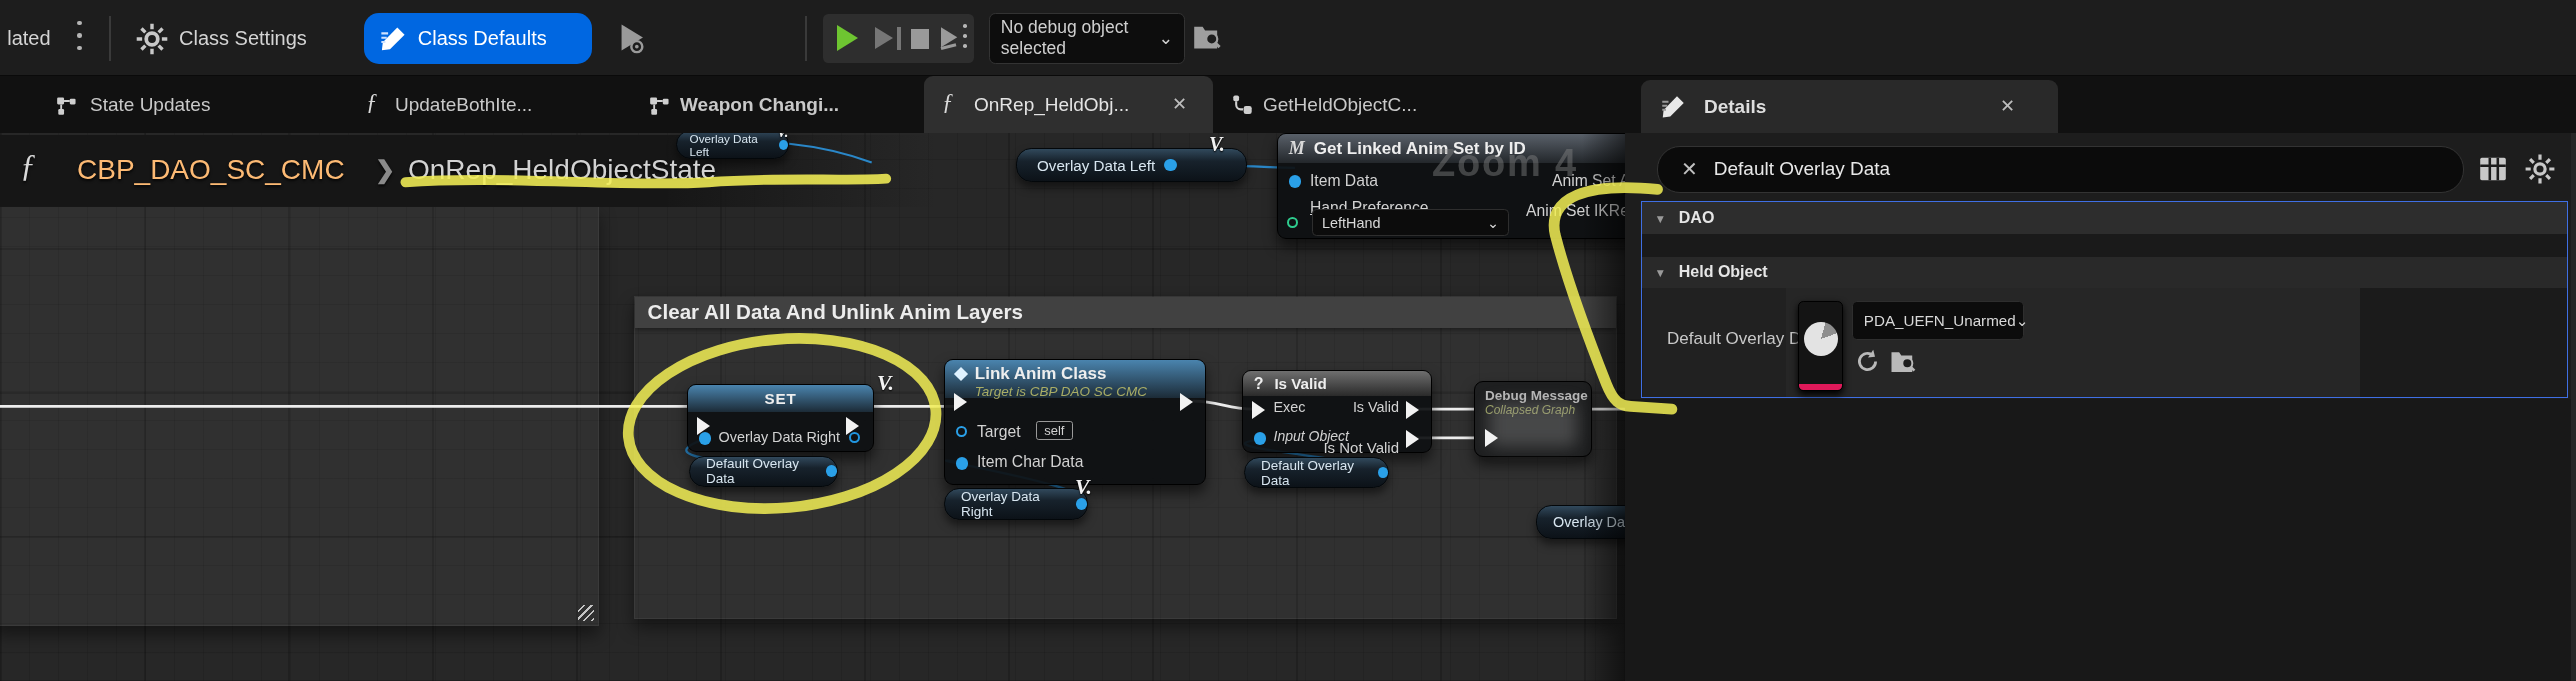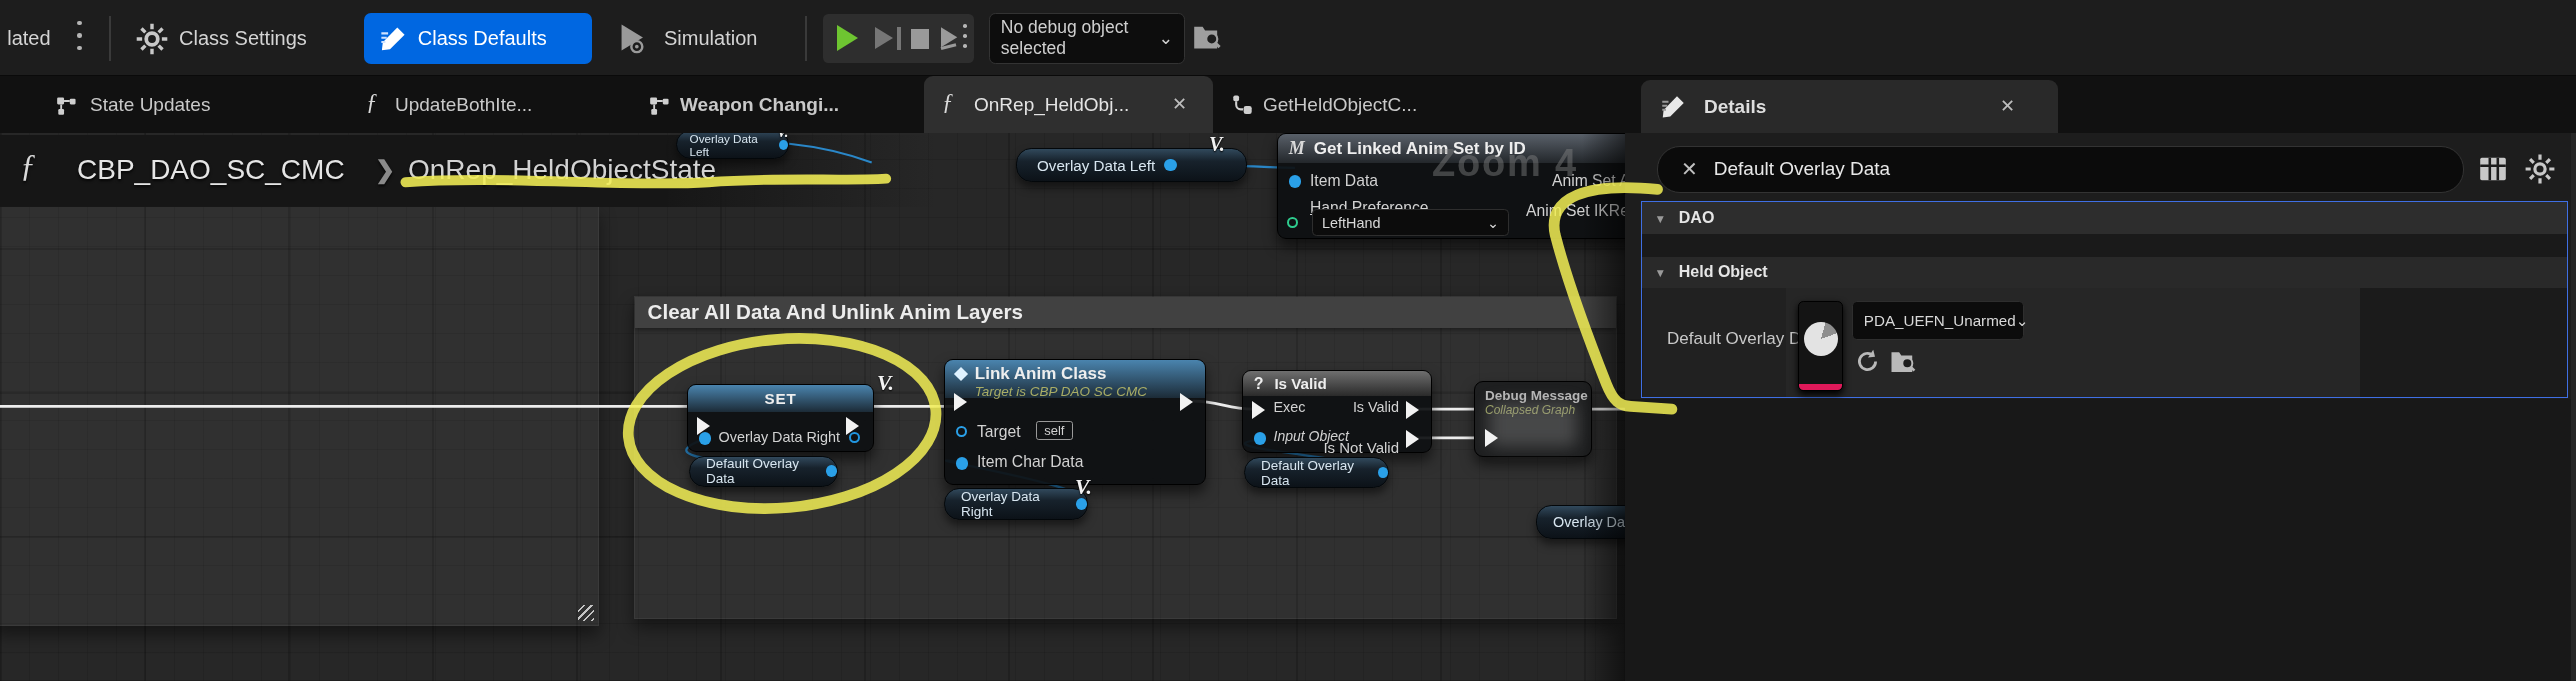--- a/index.html
+++ b/index.html
@@ -8,21 +8,21 @@
   .abs { position:absolute; }
 
   
   #toolbar { left:0; top:0; width:2576px; height:76px; background:#1d1d1d;
     border-bottom:0.9px solid #0a0a0a; z-index:50; }
   .tb-text { color:#d4d4d4; font-size:20px; line-height:76px; }
   .tb-sep { width:1.8px; height:45px; top:16px; background:#3a3a3a; }
   .vdots { width:4.5px; height:36px; top:20.6px; }
   .vdots i { display:block; width:4.5px; height:4.5px; border-radius:50%; background:#b5b5b5; margin:0 0 8px 0; }
   #btn-class-defaults { left:364px; top:12.6px; width:228px; height:51px; background:#0067e1;
-    border-radius:7px; color:#fff; font-size:20px; display:flex; align-items:center; }
+    border-radius:15px; color:#fff; font-size:20px; display:flex; align-items:center; }
   .play-group { left:823px; top:13.5px; width:151px; height:49px; background:#2e2e2e; border-radius:5.4px; }
   .tri-green { width:0; height:0; border-left:21.5px solid #6ec531; border-top:13.5px solid transparent; border-bottom:13.5px solid transparent; }
   .tri-grey  { width:0; height:0; border-left:18px solid #8f8f8f; border-top:11.7px solid transparent; border-bottom:11.7px solid transparent; }
   .stop-sq { width:18px; height:20px; background:#9a9a9a; }
   #debug-dd { left:989px; top:12.6px; width:196px; height:51px; background:#0d0d0d;
     border:0.9px solid #333; border-radius:6.3px; color:#cfcfcf; font-size:17.5px;
     display:flex; align-items:center; padding:0 10.8px; }
 
   
   #tabrow { left:0; top:76px; width:2576px; height:57px; background:#111; z-index:50; }
@@ -113,21 +113,21 @@
     <path d="M1382,185 C1412,185 1418,187 1444,187" stroke="#2a87c8" stroke-width="2.5" fill="none"></path>
     <path d="M880,160 C918,164 948,172 972,181" stroke="#2a87c8" stroke-width="2.2" fill="none"></path>
     <path d="M910,526 C985,513 690,524 784,490" stroke="#2a87c8" stroke-width="2.5" fill="none"></path>
     <path d="M1192,562 C1270,549 988,504 1070,515" stroke="#2a87c8" stroke-width="2.5" fill="none"></path>
     <path d="M1524,528 C1602,516 1320,500 1404,490" stroke="#2a87c8" stroke-width="2.5" fill="none"></path>
   </svg>
 
   <div id="bc-solid" class="abs"></div>
   <div id="bc-fade" class="abs"></div>
   <div class="abs bc-text fx" style="left:20px; top:147px; font-size:32px;">ƒ</div>
-  <div class="abs bc-text" style="left:77px; top:154px; font-size:28px; color:#e5e5e5;">CBP_DAO_SC_CMC</div>
+  <div class="abs bc-text" style="left:77px; top:154px; font-size:28px; color:#fdba74;">CBP_DAO_SC_CMC</div>
   <div class="abs bc-text" style="left:375px; top:156px; font-size:24px; color:#8a8a8a; font-weight:bold;">❯</div>
   <div class="abs bc-text" style="left:408px; top:154px; font-size:28px; color:#d2d2d2;">OnRep_HeldObjectState</div>
 
   <div class="abs pill" style="left:676px; top:130px; width:113px; height:29px; font-size:11.7px; padding-left:12.6px;">
     <span>Overlay Data Left</span>
     <span class="pill-pin" style="width:10px; height:10px; margin-left:5.4px;"></span>
   </div>
   <div class="abs watch" style="left:777px; top:124px; font-size:14.4px;">V.</div>
 
   <div class="abs pill" style="left:1016px; top:148px; width:231px; height:34px; font-size:15.2px; padding-left:20px;">
@@ -364,21 +364,20 @@
     <span>Class Defaults</span>
   </div>
 
   <div class="abs" style="left:617px; top:23px;">
     <svg width="30.5" height="30.5" viewBox="0 0 20 20">
         <path d="M3 1l14 8.5L3 18z" fill="#9a9a9a"></path>
         <circle cx="13" cy="15.5" r="3.6" fill="#1d1d1d" stroke="#9a9a9a" stroke-width="1.6"></circle>
         <circle cx="13" cy="15.5" r="1.2" fill="#9a9a9a"></circle>
       </svg>
   </div>
-  <div class="abs tb-text" style="left:664px;">Simulation</div>
 
   <div class="abs tb-sep" style="left:805px;"></div>
 
   <div class="abs play-group">
     <div class="abs tri-green" style="left:14.4px; top:11.7px;"></div>
     <div class="abs" style="left:52px; top:13.5px;">
       <span class="tri-grey" style="display:inline-block; opacity:.75;"></span>
       <span style="display:inline-block; width:3.6px; height:23px; background:#8f8f8f; opacity:.75; vertical-align:top;"></span>
     </div>
     <div class="abs stop-sq" style="left:88px; top:15.2px;"></div>

